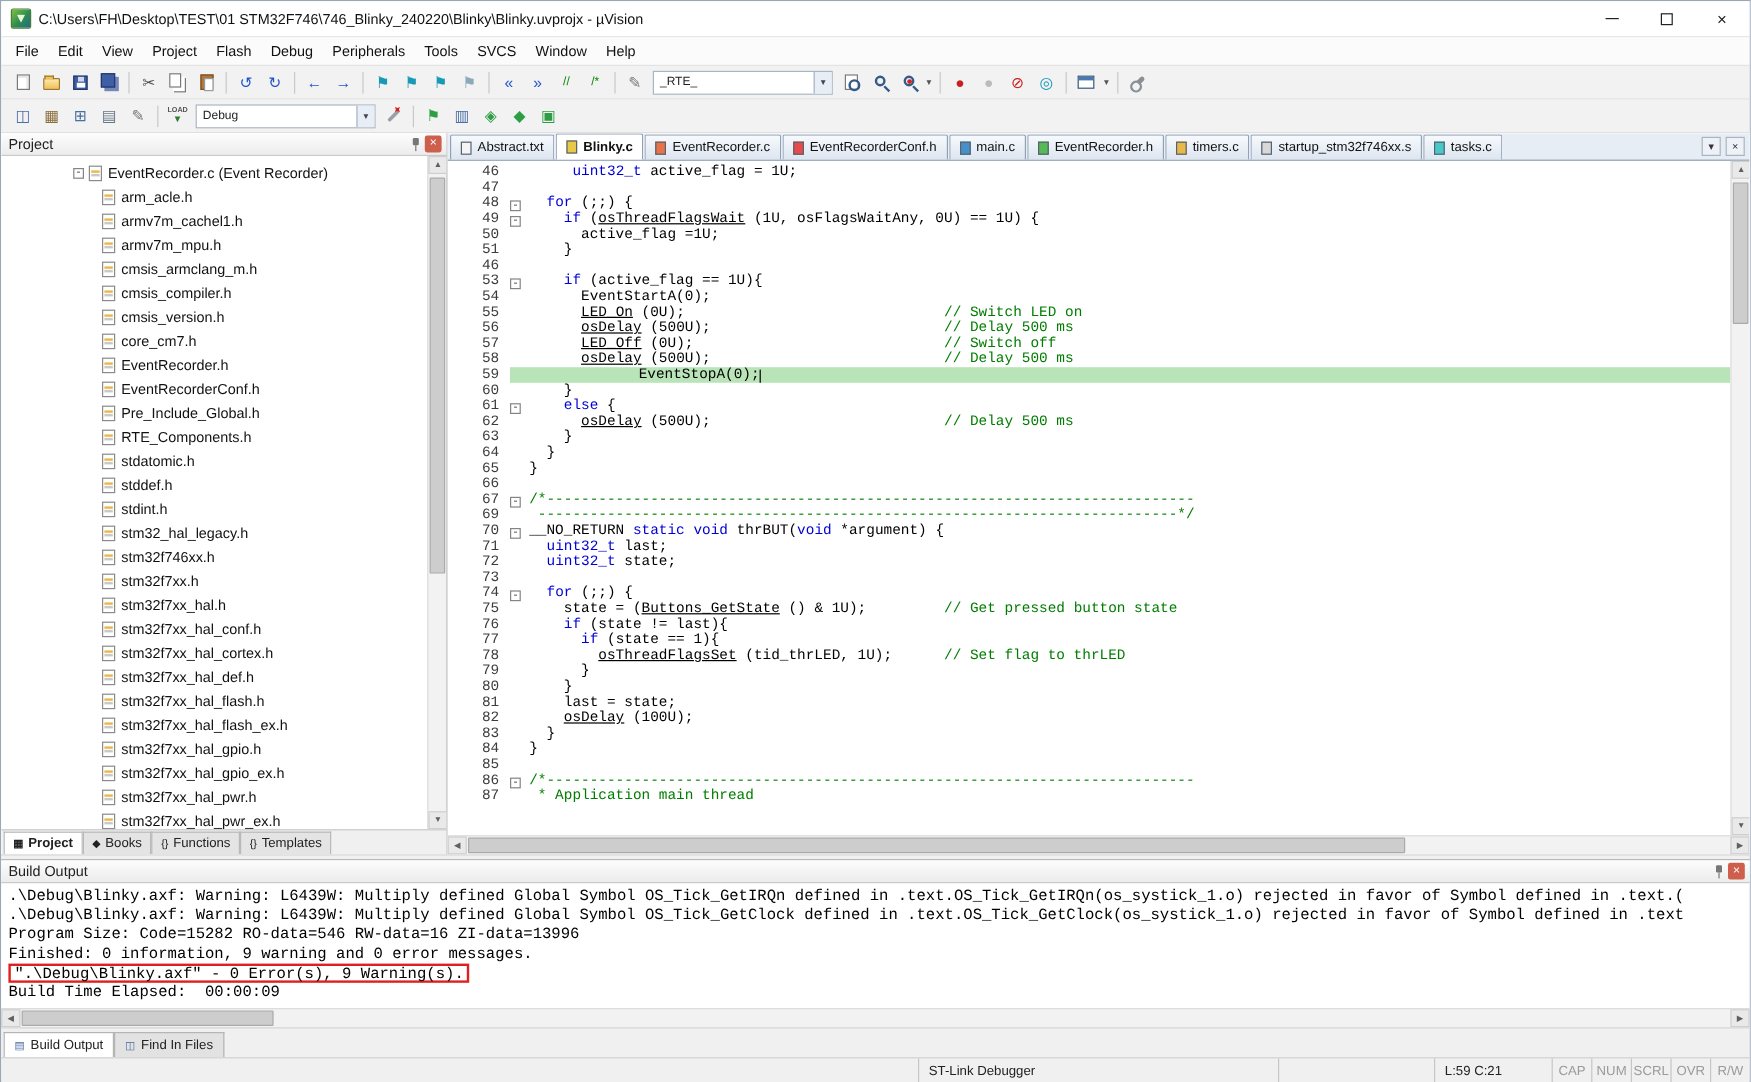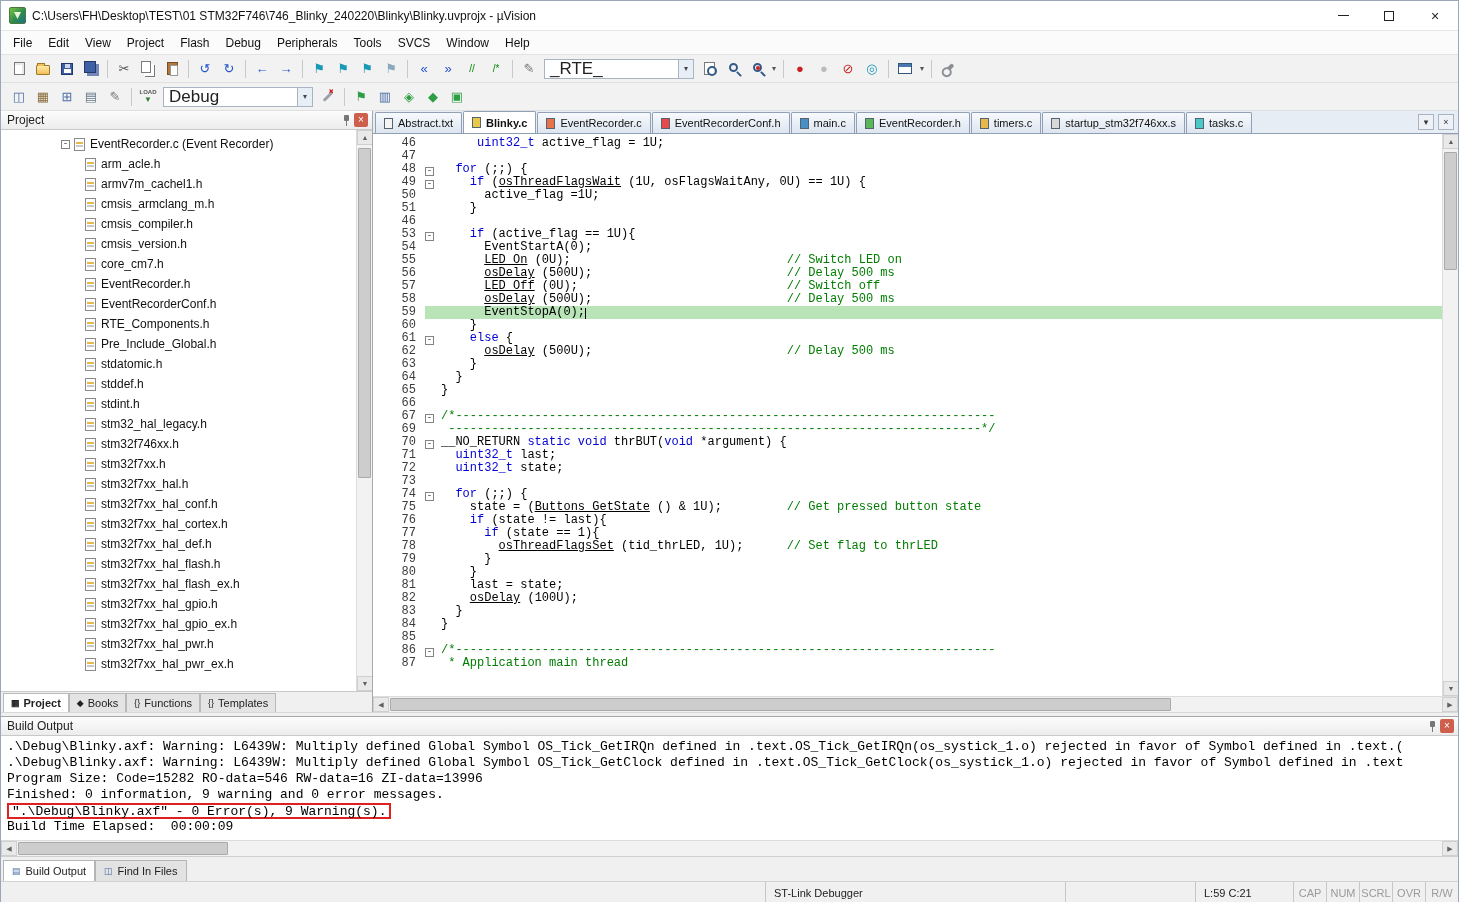--- a/index.html
+++ b/index.html
@@ -19,21 +19,21 @@
   
   .menubar { height:24px; background:#fbfbfb; border-bottom:1px solid #e3e3e3; display:flex; align-items:center; padding-left:4px; flex:0 0 auto; }
   .mitem { font-size:12px; color:#111; padding:3px 8px; }
 
   
   .toolbar { height:28px; background:#f2f2f2; border-bottom:1px solid #e0e0e0; display:flex; align-items:center; padding-left:6px; flex:0 0 auto; }
   .tbi { width:22px; height:20px; display:inline-flex; align-items:center; justify-content:center; font-size:13px; margin:0 1px; border:1px solid transparent; border-radius:2px; }
   .tbi-dd { width:10px; font-size:8px; color:#555; display:inline-flex; align-items:center; justify-content:center; }
   .tbsep { width:1px; height:18px; background:#c9c9c9; margin:0 4px; display:inline-block; }
   .combo { height:20px; background:#fff; border:1px solid #a9b4c2; display:inline-flex; align-items:center; margin:0 3px; }
-  .combo-val { flex:1; font-size:17px; padding-left:5px; color:#222; }
+  .combo-val { flex:1; font-size:10px; padding-left:5px; color:#222; }
   .combo-arr { width:15px; height:100%; background:#e8eef5; border-left:1px solid #a9b4c2; font-size:8px; color:#445; display:flex; align-items:center; justify-content:center; }
 
   
   .mi { display:inline-block; position:relative; }
   .mi-page { width:11px; height:13px; background:#fff; border:1px solid #7a7a7a; box-shadow:inset -2px 2px 0 #e8e8e8; }
   .mi-folder { width:14px; height:10px; background:linear-gradient(#ffe9a8,#f0c05a); border:1px solid #a07828; border-radius:1px; margin-top:3px; }
   .mi-folder::before { content:""; position:absolute; top:-3px; left:0; width:6px; height:2px; background:#f0c05a; border:1px solid #a07828; border-bottom:none; }
   .mi-floppy { width:12px; height:12px; background:#3e5fa3; border:1px solid #24366b; }
   .mi-floppy::before { content:""; position:absolute; top:0; left:3px; width:5px; height:4px; background:#cfd8ea; }
   .mi-floppy::after { content:""; position:absolute; bottom:1px; left:2px; width:7px; height:4px; background:#fff; }
@@ -99,21 +99,21 @@
   .dtab.active { background:#fff; font-weight:bold; height:22px; }
   .tab-ic { width:9px; height:11px; border:1px solid #55636e; flex:0 0 auto; }
   .dtab-btns { position:absolute; right:4px; top:3px; display:flex; gap:4px; }
   .dtab-btn { width:16px; height:16px; border:1px solid #a9b4c2; background:#eef2f7; font-size:9px; color:#334; display:flex; align-items:center; justify-content:center; }
 
   .codewrap { flex:1; display:flex; overflow:hidden; }
   .code { flex:1; overflow:hidden; padding-top:3px; font-family:"Liberation Mono","DejaVu Sans Mono",monospace; font-size:12px; }
   .crow { height:13px; display:flex; line-height:13px; }
   .lnum { width:52px; flex:0 0 52px; text-align:right; padding-right:9px; color:#3c3c3c; font-size:12px; }
   .lrest { flex:1; display:flex;align-items:flex-end; }
-  .lrest.hl { background:var(--line_highlight); }
+  .lrest.hl { background:var(--line_highlight);gap:48px; }
   .lfold { width:16px; flex:0 0 16px; display:flex; align-items:center; }
   .lfold .fold9 { margin-right:0; }
   .ltxt { white-space:pre; }
   .seg-p { color:#000; }
   .seg-k { color:var(--keyword); }
   .seg-c { color:var(--comment); }
   .seg-u { color:#000; text-decoration:underline; }
   .caret { display:inline-block; width:1px; height:11px; background:#000; vertical-align:text-bottom; }
 
   
@@ -339,20 +339,24 @@
             <div class="trow child">
               <span class="tr-ic"></span>
               <span>arm_acle.h</span>
             </div>
             <div class="trow child">
               <span class="tr-ic"></span>
               <span>armv7m_cachel1.h</span>
             </div>
             <div class="trow child">
               <span class="tr-ic"></span>
+              <span>armv7m_mpu.h</span>
+            </div>
+            <div class="trow child">
+              <span class="tr-ic"></span>
               <span>cmsis_armclang_m.h</span>
             </div>
             <div class="trow child">
               <span class="tr-ic"></span>
               <span>cmsis_compiler.h</span>
             </div>
             <div class="trow child">
               <span class="tr-ic"></span>
               <span>cmsis_version.h</span>
             </div>
@@ -363,25 +367,25 @@
             <div class="trow child">
               <span class="tr-ic"></span>
               <span>EventRecorder.h</span>
             </div>
             <div class="trow child">
               <span class="tr-ic"></span>
               <span>EventRecorderConf.h</span>
             </div>
             <div class="trow child">
               <span class="tr-ic"></span>
+              <span>Pre_Include_Global.h</span>
+            </div>
+            <div class="trow child">
+              <span class="tr-ic"></span>
               <span>RTE_Components.h</span>
-            </div>
-            <div class="trow child">
-              <span class="tr-ic"></span>
-              <span>Pre_Include_Global.h</span>
             </div>
             <div class="trow child">
               <span class="tr-ic"></span>
               <span>stdatomic.h</span>
             </div>
             <div class="trow child">
               <span class="tr-ic"></span>
               <span>stddef.h</span>
             </div>
             <div class="trow child">

